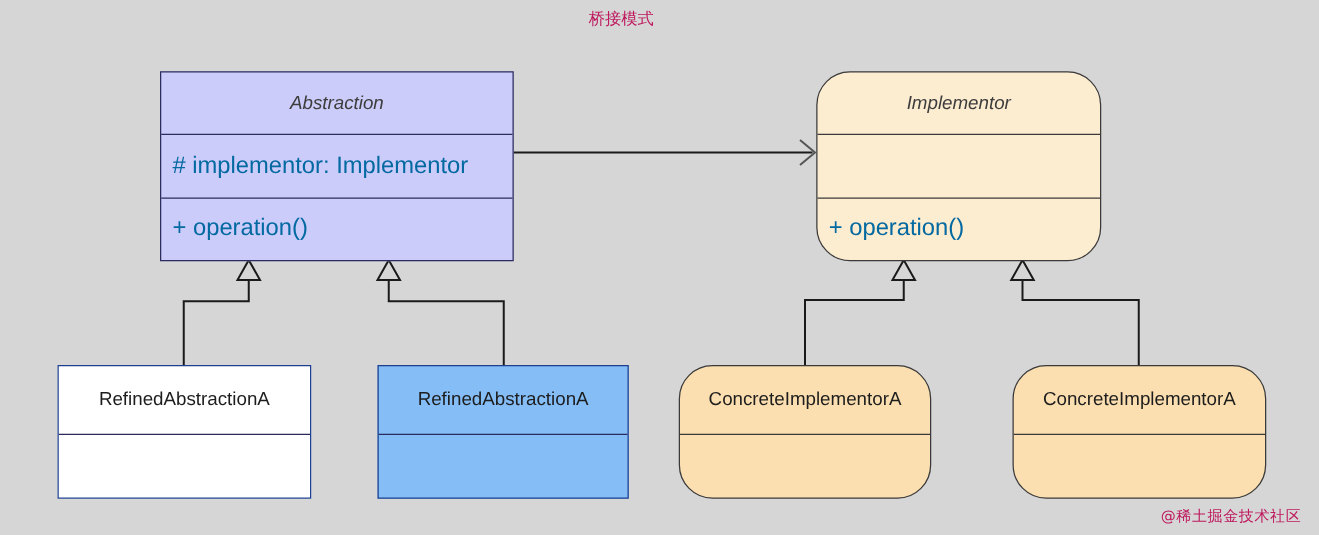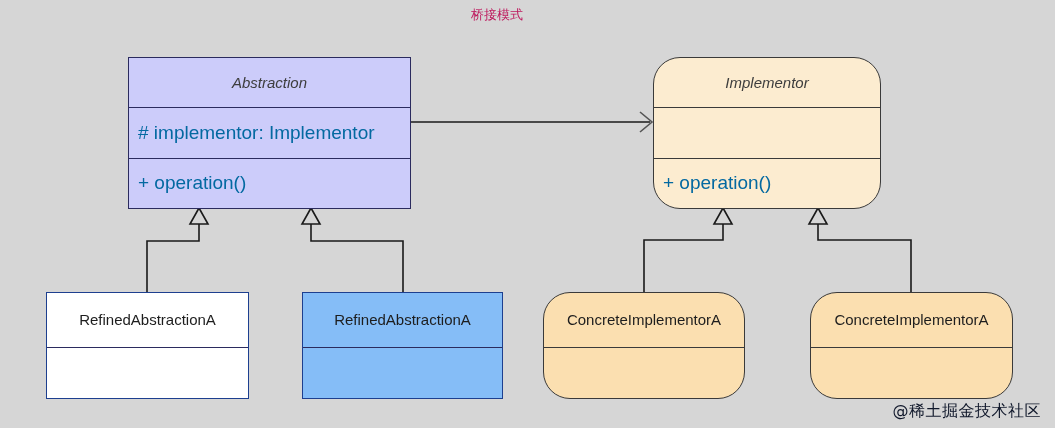--- a/index.html
+++ b/index.html
@@ -73,22 +73,22 @@
     padding-left: 9px;
   }
   .c-member .txt {
     font-size: 19px;
     color: #0369a1;
   }
   .watermark {
     position: absolute;
     right: 14px;
     bottom: 6px;
-    font-size: 16px;
-    color: #0f172a;
+    font-size: 12px;
+    color: #be185d;
     font-family: "DejaVu Sans", "Liberation Sans", sans-serif;
     letter-spacing: 0.5px;
   }
 </style>
 </head>
 <body>
 
 <div id="canvas">
 
   <div class="diagram-title">桥接模式</div>

